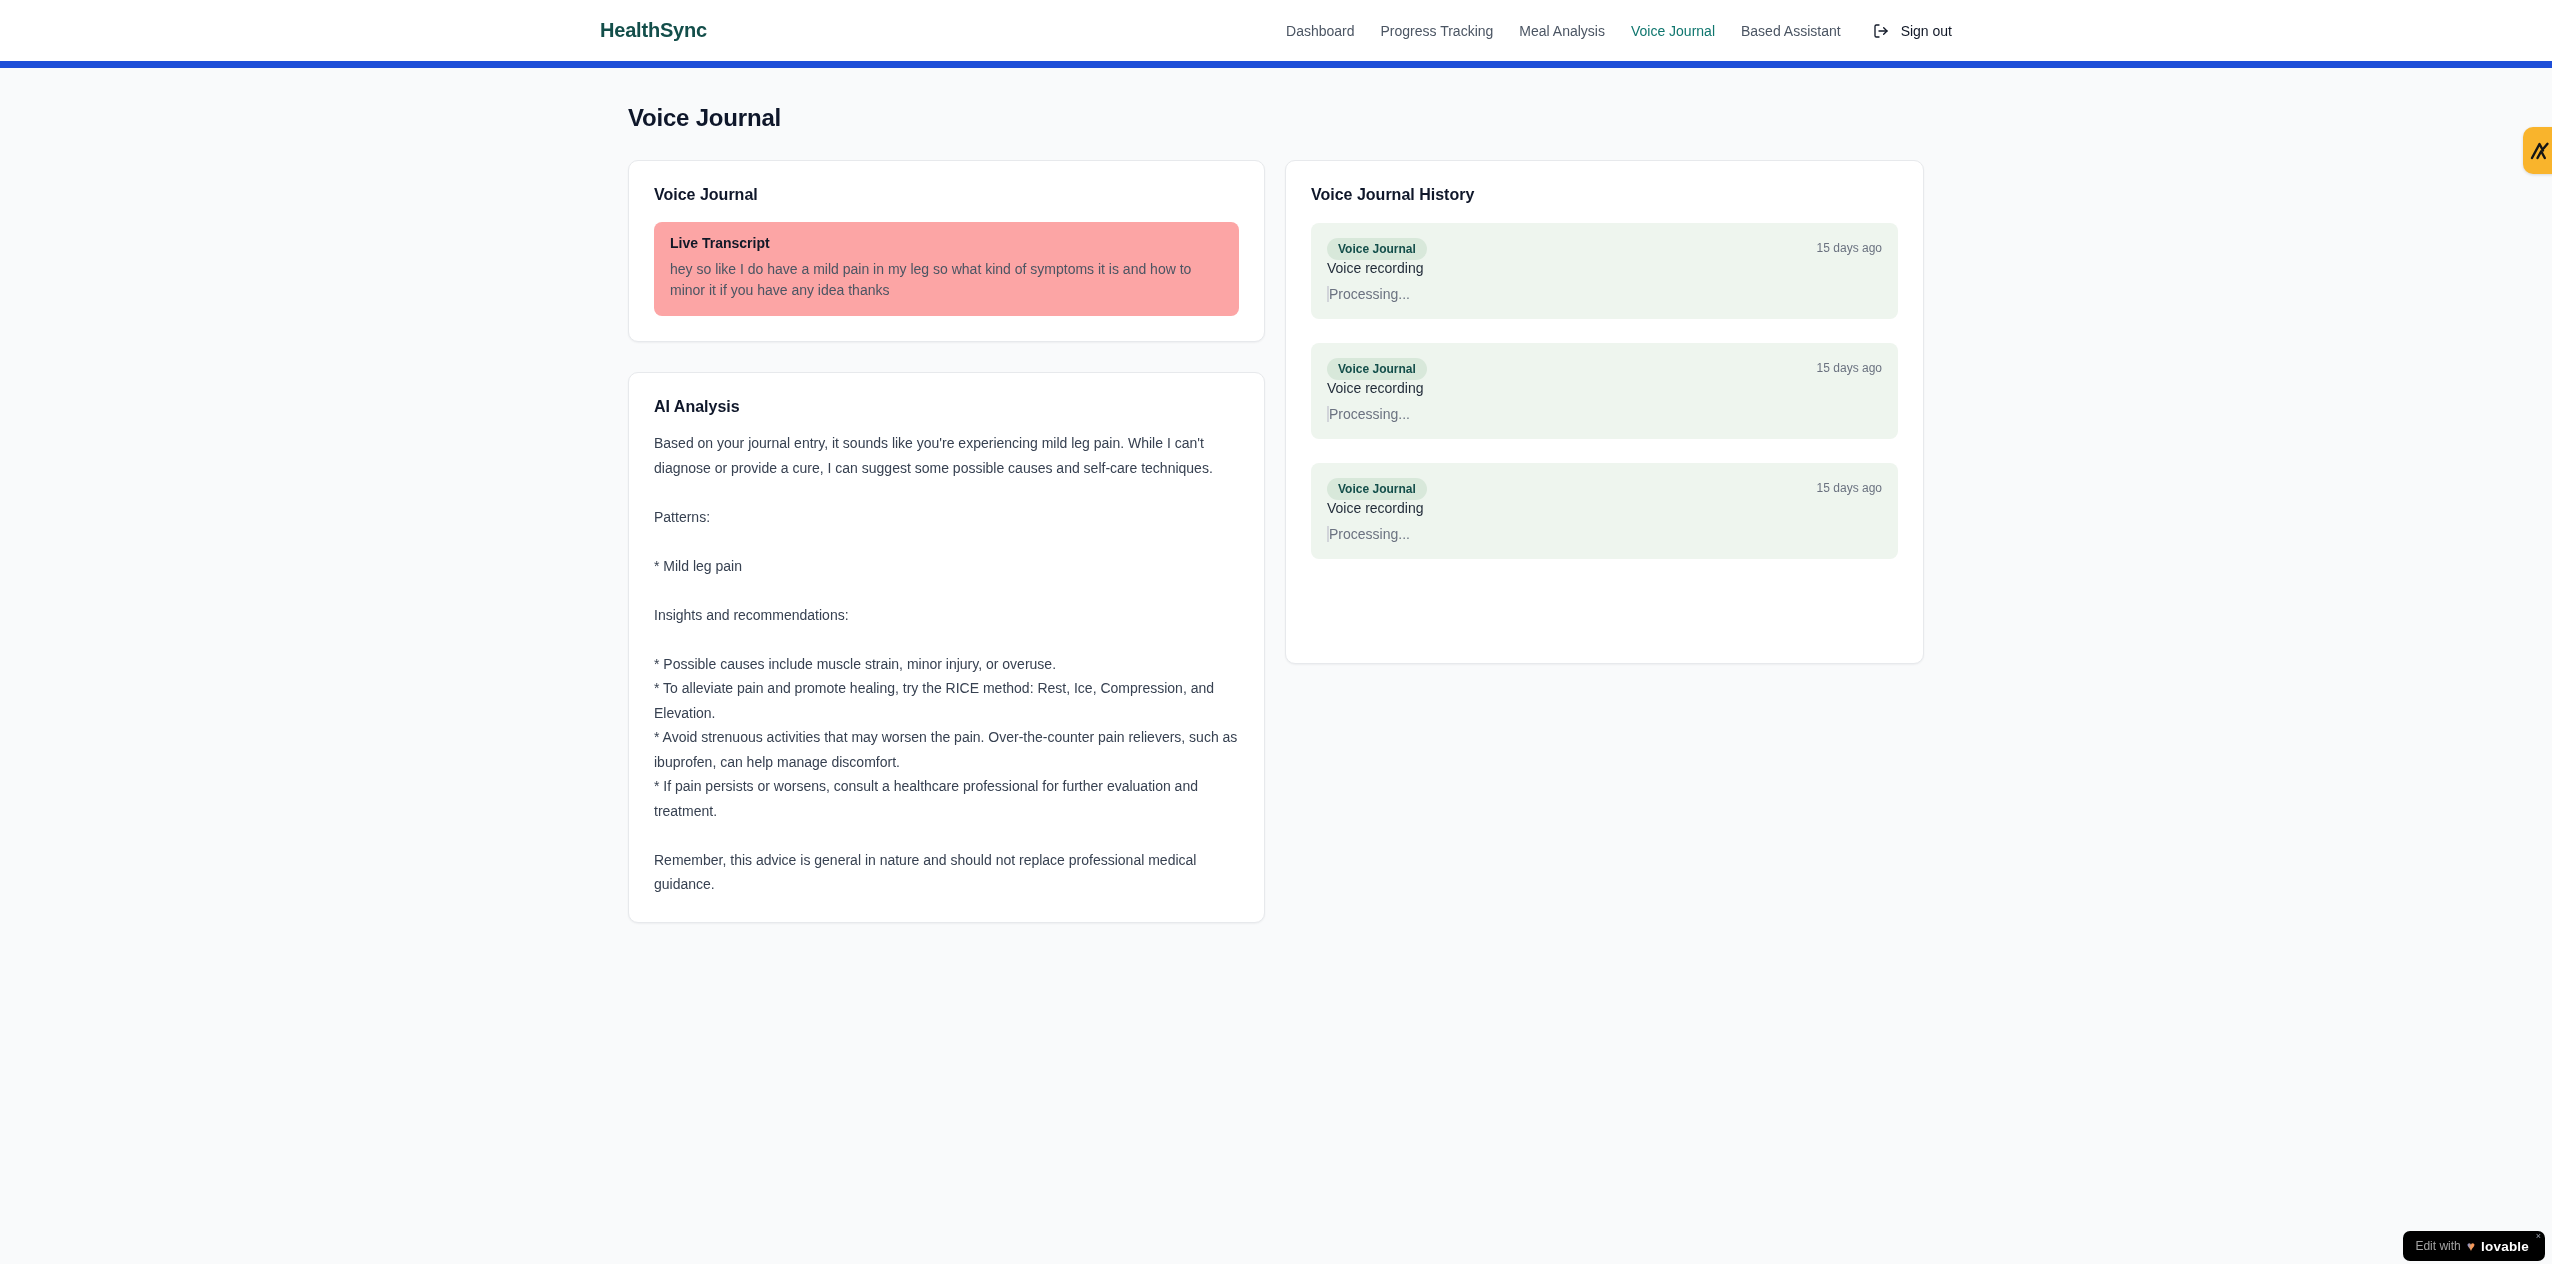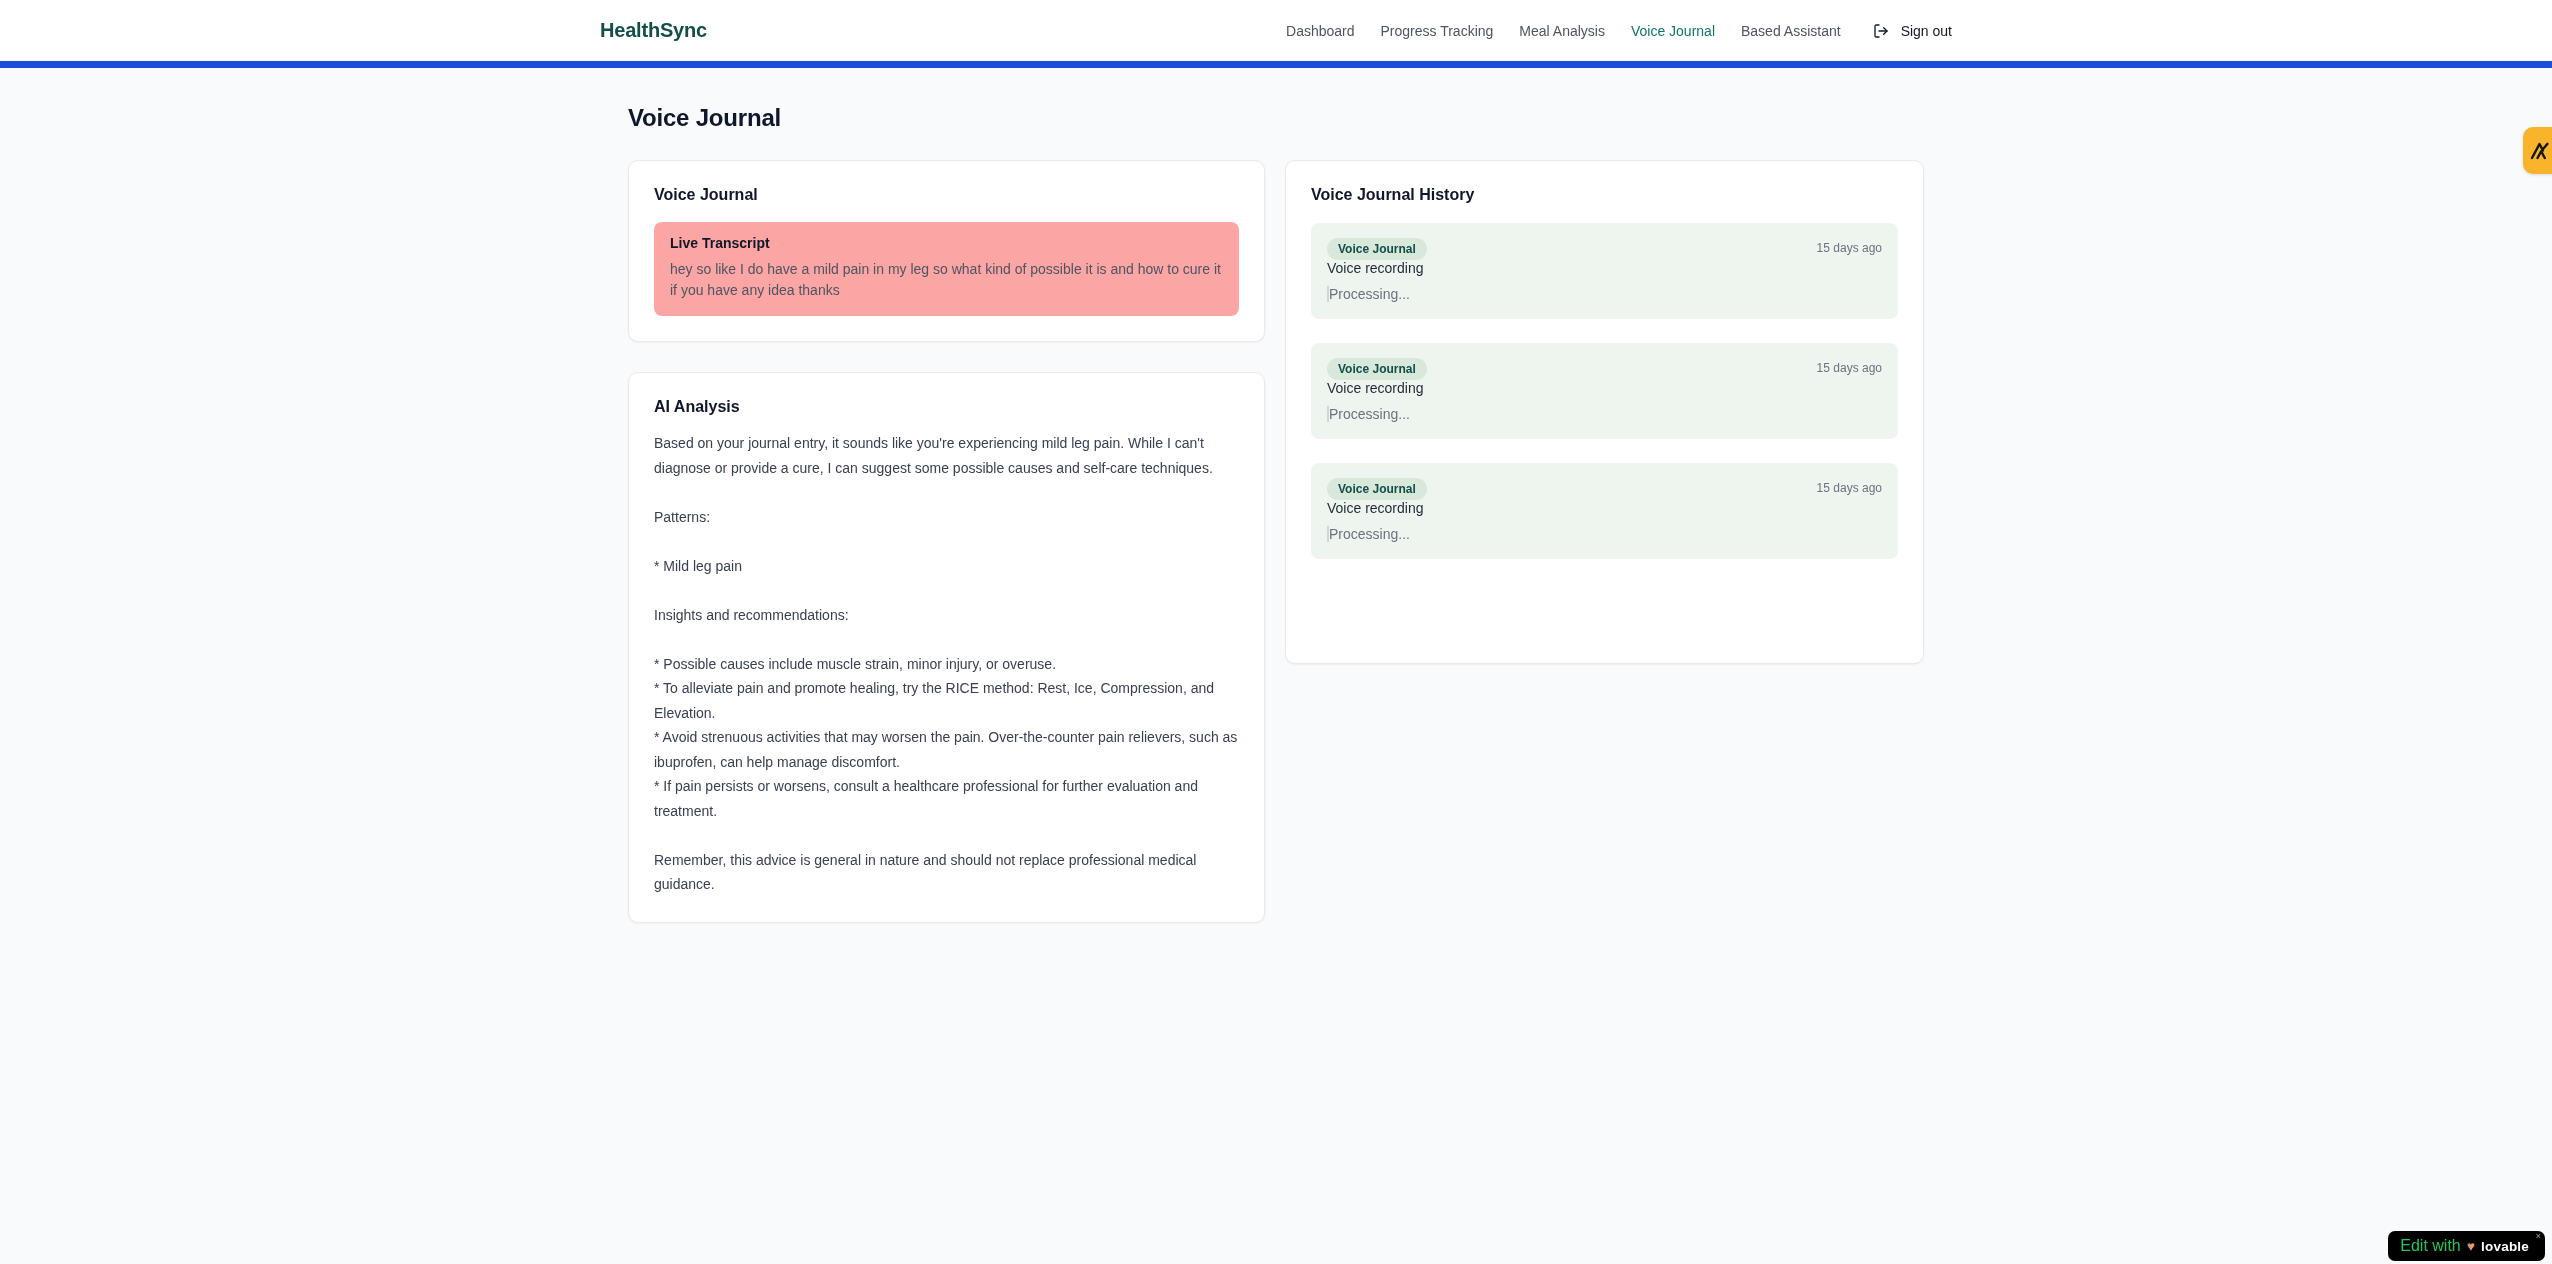--- a/index.html
+++ b/index.html
@@ -130,21 +130,21 @@
   
   .lovable {
     position: fixed; right: 7px; bottom: 3px;
     height: 30px;
     background: #000000;
     border-radius: 7px;
     display: flex; align-items: center; gap: 6px;
     padding: 0 16px 0 12px;
     cursor: pointer;
   }
-  .lv-prefix { font-size: 16px; color: #22c55e; }
+  .lv-prefix { font-size: 12px; color: #a3a3a3; }
   .lv-heart {
     font-size: 14px; line-height: 1;
     background: linear-gradient(100deg, #5b8ef4 5%, #f59e57 55%, #ff8a5c 90%);
     -webkit-background-clip: text; background-clip: text;
     color: transparent;
   }
   .lv-brand { font-size: 13.5px; font-weight: 800; color: #ffffff; letter-spacing: 0.2px; }
   .lv-close {
     position: absolute; top: 1px; right: 4px;
     font-size: 9px; color: #9ca3af; line-height: 1;
@@ -180,21 +180,21 @@
   <h1 class="page-title">Voice Journal</h1>
 
   <div class="grid">
 
     <div class="col-left">
 
       <section class="card">
         <h2 class="card-title">Voice Journal</h2>
         <div class="transcript">
           <div class="t-label">Live Transcript</div>
-          <div class="t-text">hey so like I do have a mild pain in my leg so what kind of possible it is and how to cure it if you have any idea thanks</div>
+          <div class="t-text">hey so like I do have a mild pain in my leg so what kind of symptoms it is and how to minor it if you have any idea thanks</div>
         </div>
       </section>
 
       <section class="card">
         <h2 class="card-title">AI Analysis</h2>
         <div class="analysis-body">Based on your journal entry, it sounds like you're experiencing mild leg pain. While I can't diagnose or provide a cure, I can suggest some possible causes and self-care techniques.
 
 Patterns:
 
 * Mild leg pain

